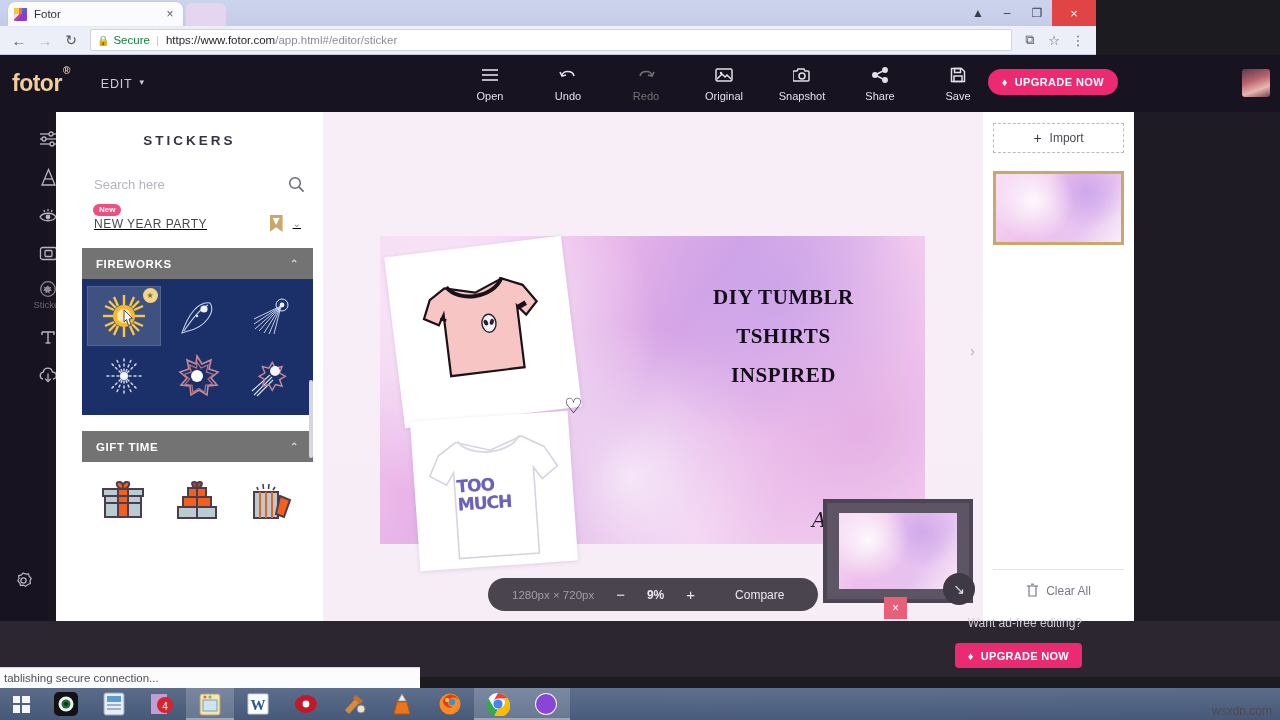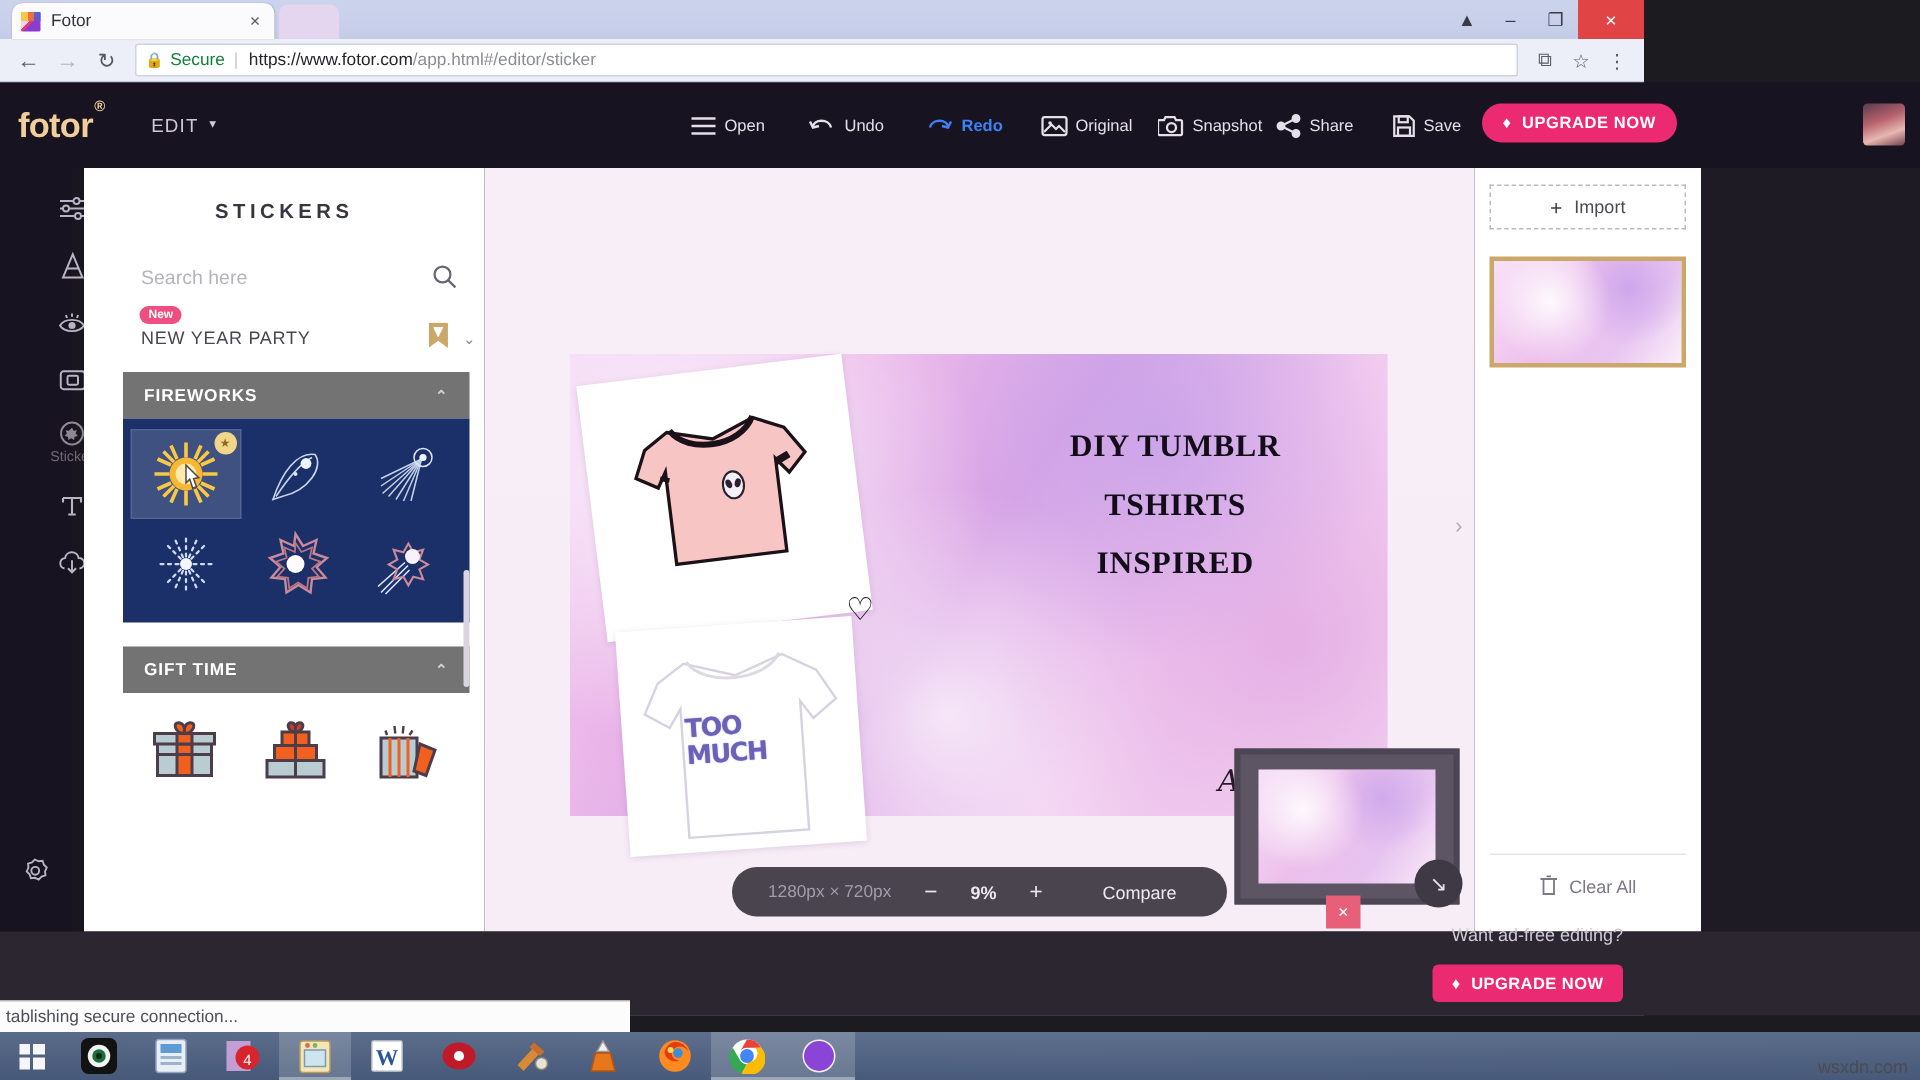--- a/index.html
+++ b/index.html
@@ -105,24 +105,24 @@
   .edit-menu {
     margin-left: 32px; color: #cfcbd6; font-size: 12.5px; letter-spacing: .8px;
     display: flex; align-items: flex-start; gap: 7px;
   }
   .caret-d { font-size: 9px; }
   .tool-group {
     position: absolute; left: 460px; top: 0; height: 57px;
     display: flex; align-items: center; gap: 18px;
   }
   .tool {
-    width: 60px; display: flex; flex-direction: row; align-items: center; gap: 5px;
+    width: 60px; display: flex; flex-direction: column; align-items: center; gap: 5px;
     color: #e3e0e8;
   }
-  .tool.disabled { color: #3b82f6; font-weight: bold; }
+  .tool.disabled { color: #737373; }
   .tool .ti { height: 20px; display: flex; align-items: center; justify-content: center; }
   .tool .tl { font-size: 11px; }
   .upgrade-btn {
     position: absolute; right: 162px; top: 14px;
     background: #ec2a72; color: #fff; border-radius: 15px;
     height: 26px; padding: 0 14px; display: flex; align-items: center; gap: 7px;
     font-size: 11px; font-weight: bold; letter-spacing: .4px;
   }
   .gem { font-size: 11px; }
   .user-name {
@@ -165,21 +165,21 @@
     margin: 28px 18px 0 38px; display: flex; align-items: center;
     border-bottom: 0px solid transparent;
   }
   .search-input {
     flex: 1; border: 0; outline: 0; font-size: 13px; color: #8f8b97;
     font-family: "Liberation Sans", sans-serif; background: transparent;
   }
   .search-input::placeholder { color: #b6b2bd; }
   .search-icon { color: #6b6673; font-size: 15px; }
   .cat-row {
-    margin: 22px 6px 0 38px; display: flex; align-items: flex-end; position: relative;
+    margin: 22px 22px 0 38px; display: flex; align-items: center; position: relative; text-decoration: underline;
   }
   .badge-new {
     position: absolute; left: -1px; top: -11px;
     background: #f04e7e; color: #fff; font-size: 8px; font-weight: bold;
     border-radius: 8px; padding: 1px 6px 2px;
   }
   .cat-name { font-size: 12px; color: #4a4450; letter-spacing: .5px; flex: 1; }
   .bookmark {
     width: 13px; height: 17px; background: #c9a86a; margin-right: 10px;
     clip-path: polygon(0 0, 100% 0, 100% 100%, 50% 72%, 0 100%);

